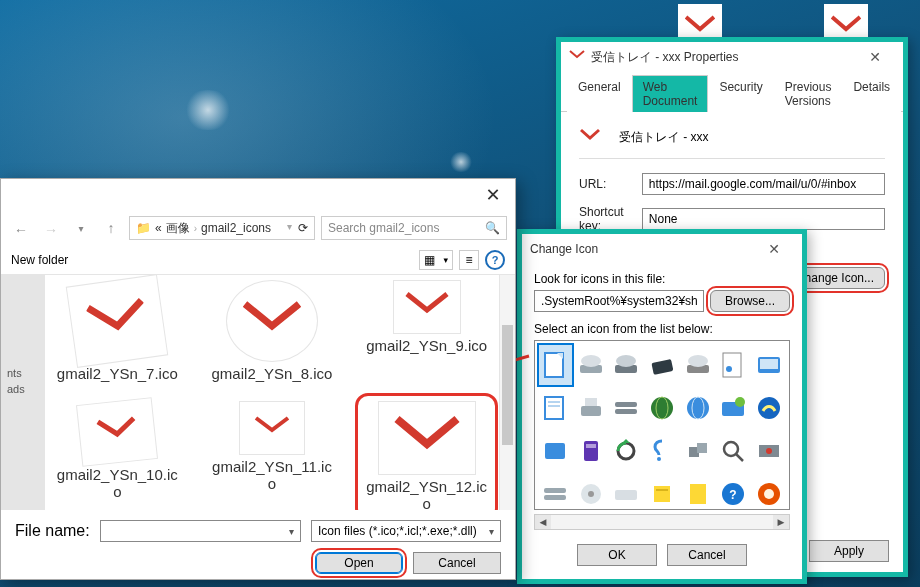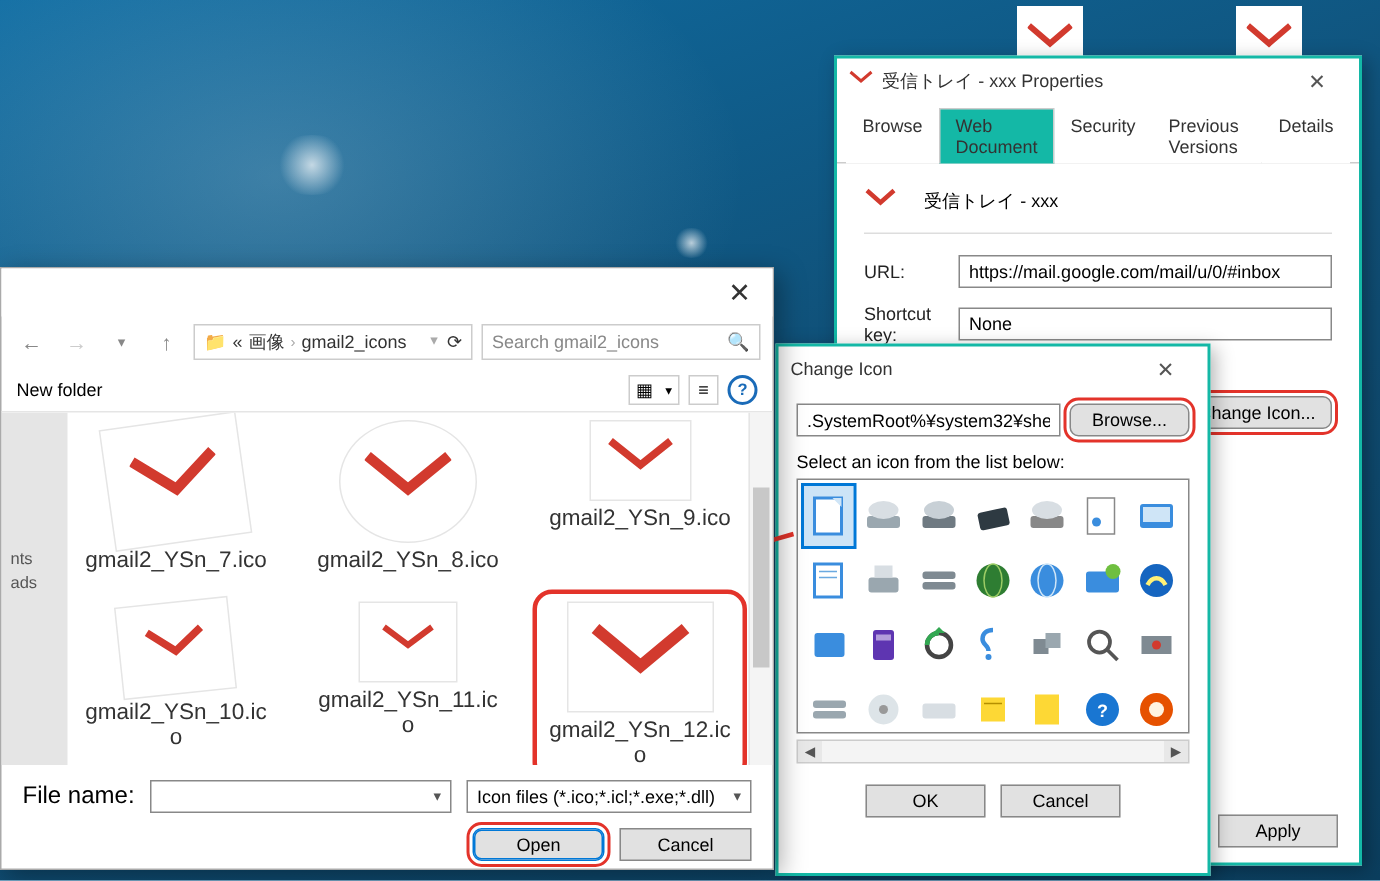--- a/index.html
+++ b/index.html
@@ -3,21 +3,21 @@
 <meta charset="utf-8">
 <style>
 * { box-sizing: border-box; margin: 0; padding: 0; font-family: "Segoe UI", sans-serif; font-size: 12px; }
 body { width: 920px; height: 587px; position: relative; overflow: hidden; background: linear-gradient(135deg, #1a6ba8 0%, #2a8cc4 30%, #0f5a8f 70%, #1d7ab0 100%); }
 .desktop-water { position:absolute; inset:0; background: radial-gradient(ellipse at 20% 20%, rgba(200,220,230,0.25) 0%, transparent 30%), linear-gradient(160deg,#0f6da3,#104f76 50%,#0b3e5e); }
 .splash { position:absolute; width:60px; height:40px; border-radius:50%; background: radial-gradient(circle, rgba(255,255,255,0.7), transparent 60%); }
 .desktop-icon { position:absolute; width:60px; text-align:center; color:#fff; }
 .desktop-icon .dico { width:44px; height:44px; margin:0 auto 3px; background:#fff; display:flex; align-items:center; justify-content:center; }
 
 
-.win { position:absolute; background:#fff; border:2px solid #14b8a6; box-shadow: 3px 3px 12px rgba(0,0,0,0.3); }
+.win { position:absolute; background:#fff; border:5px solid #14b8a6; box-shadow: 3px 3px 12px rgba(0,0,0,0.3); }
 .win-title { height:30px; display:flex; align-items:center; padding:0 8px; font-size:12px; color:#333; }
 .win-title .ticon { width:16px; height:16px; margin-right:6px; }
 .win-close { margin-left:auto; width:40px; height:28px; display:flex; align-items:center; justify-content:center; color:#555; font-size:14px; }
 
 .tabs { display:flex; border-bottom:1px solid #ccc; padding: 0 6px; margin-top:2px; }
 .tab { padding:4px 10px; border:1px solid transparent; border-bottom:none; font-size:12px; color:#333; position:relative; top:1px; background:#fff; }
 .tab.active { border-color:#ccc; background:#14b8a6; }
 
 .prop-body { padding:14px 18px; }
 .prop-row { display:flex; align-items:center; margin-bottom:10px; }
@@ -102,21 +102,21 @@
 <div class="win" style="left:556px; top:37px; width:352px; height:540px;">
   <div class="win-title">
     <svg class="ticon" viewBox="0 0 16 16">
         <rect width="16" height="16" fill="#fff"></rect>
         <polyline points="1,2 8,8 15,2" stroke="#d23a2e" stroke-width="2" fill="none"></polyline>
       </svg>
     <span>受信トレイ - xxx Properties</span>
     <div class="win-close">✕</div>
   </div>
   <div class="tabs">
-    <div class="tab">Browse</div>
+    <div class="tab">General</div>
     <div class="tab active">Web Document</div>
     <div class="tab">Security</div>
     <div class="tab">Previous Versions</div>
     <div class="tab">Details</div>
   </div>
   <div class="prop-body">
     <div class="prop-row">
       <svg width="22" height="22" style="margin-right:18px;" viewBox="0 0 22 22">
           <rect width="22" height="22" fill="#fff"></rect>
           <polyline points="2,4 11,12 20,4" stroke="#d23a2e" stroke-width="3" fill="none"></polyline>
@@ -141,20 +141,21 @@
     <span class="button" style="color:#000000">Apply</span>
   </div>
 </div>
 
 <div class="win" style="left:517px; top:229px; width:290px; height:355px;">
   <div class="win-title">
     <span>Change Icon</span>
     <div class="win-close">✕</div>
   </div>
   <div style="padding:8px 12px 10px;">
+    <div style="font-size:12px; margin-bottom:4px;">Look for icons in this file:</div>
     <div style="display:flex; gap:6px;">
       <input class="tbox" style="flex: 1 1 0%;" value=".SystemRoot%¥system32¥shell32.dll">
       <span class="button hl">Browse...</span>
     </div>
     <div style="font-size:12px; margin:10px 0 4px;">Select an icon from the list below:</div>
     <div class="icon-grid">
       <div class="cell sel">
           <svg class="sys-icon" viewBox="0 0 28 28">
             <rect x="4" y="2" width="18" height="24" fill="#fff" stroke="#3a8dde" stroke-width="2"></rect>
             <polygon points="16,2 22,2 22,8" fill="#cfe5f7"></polygon>

